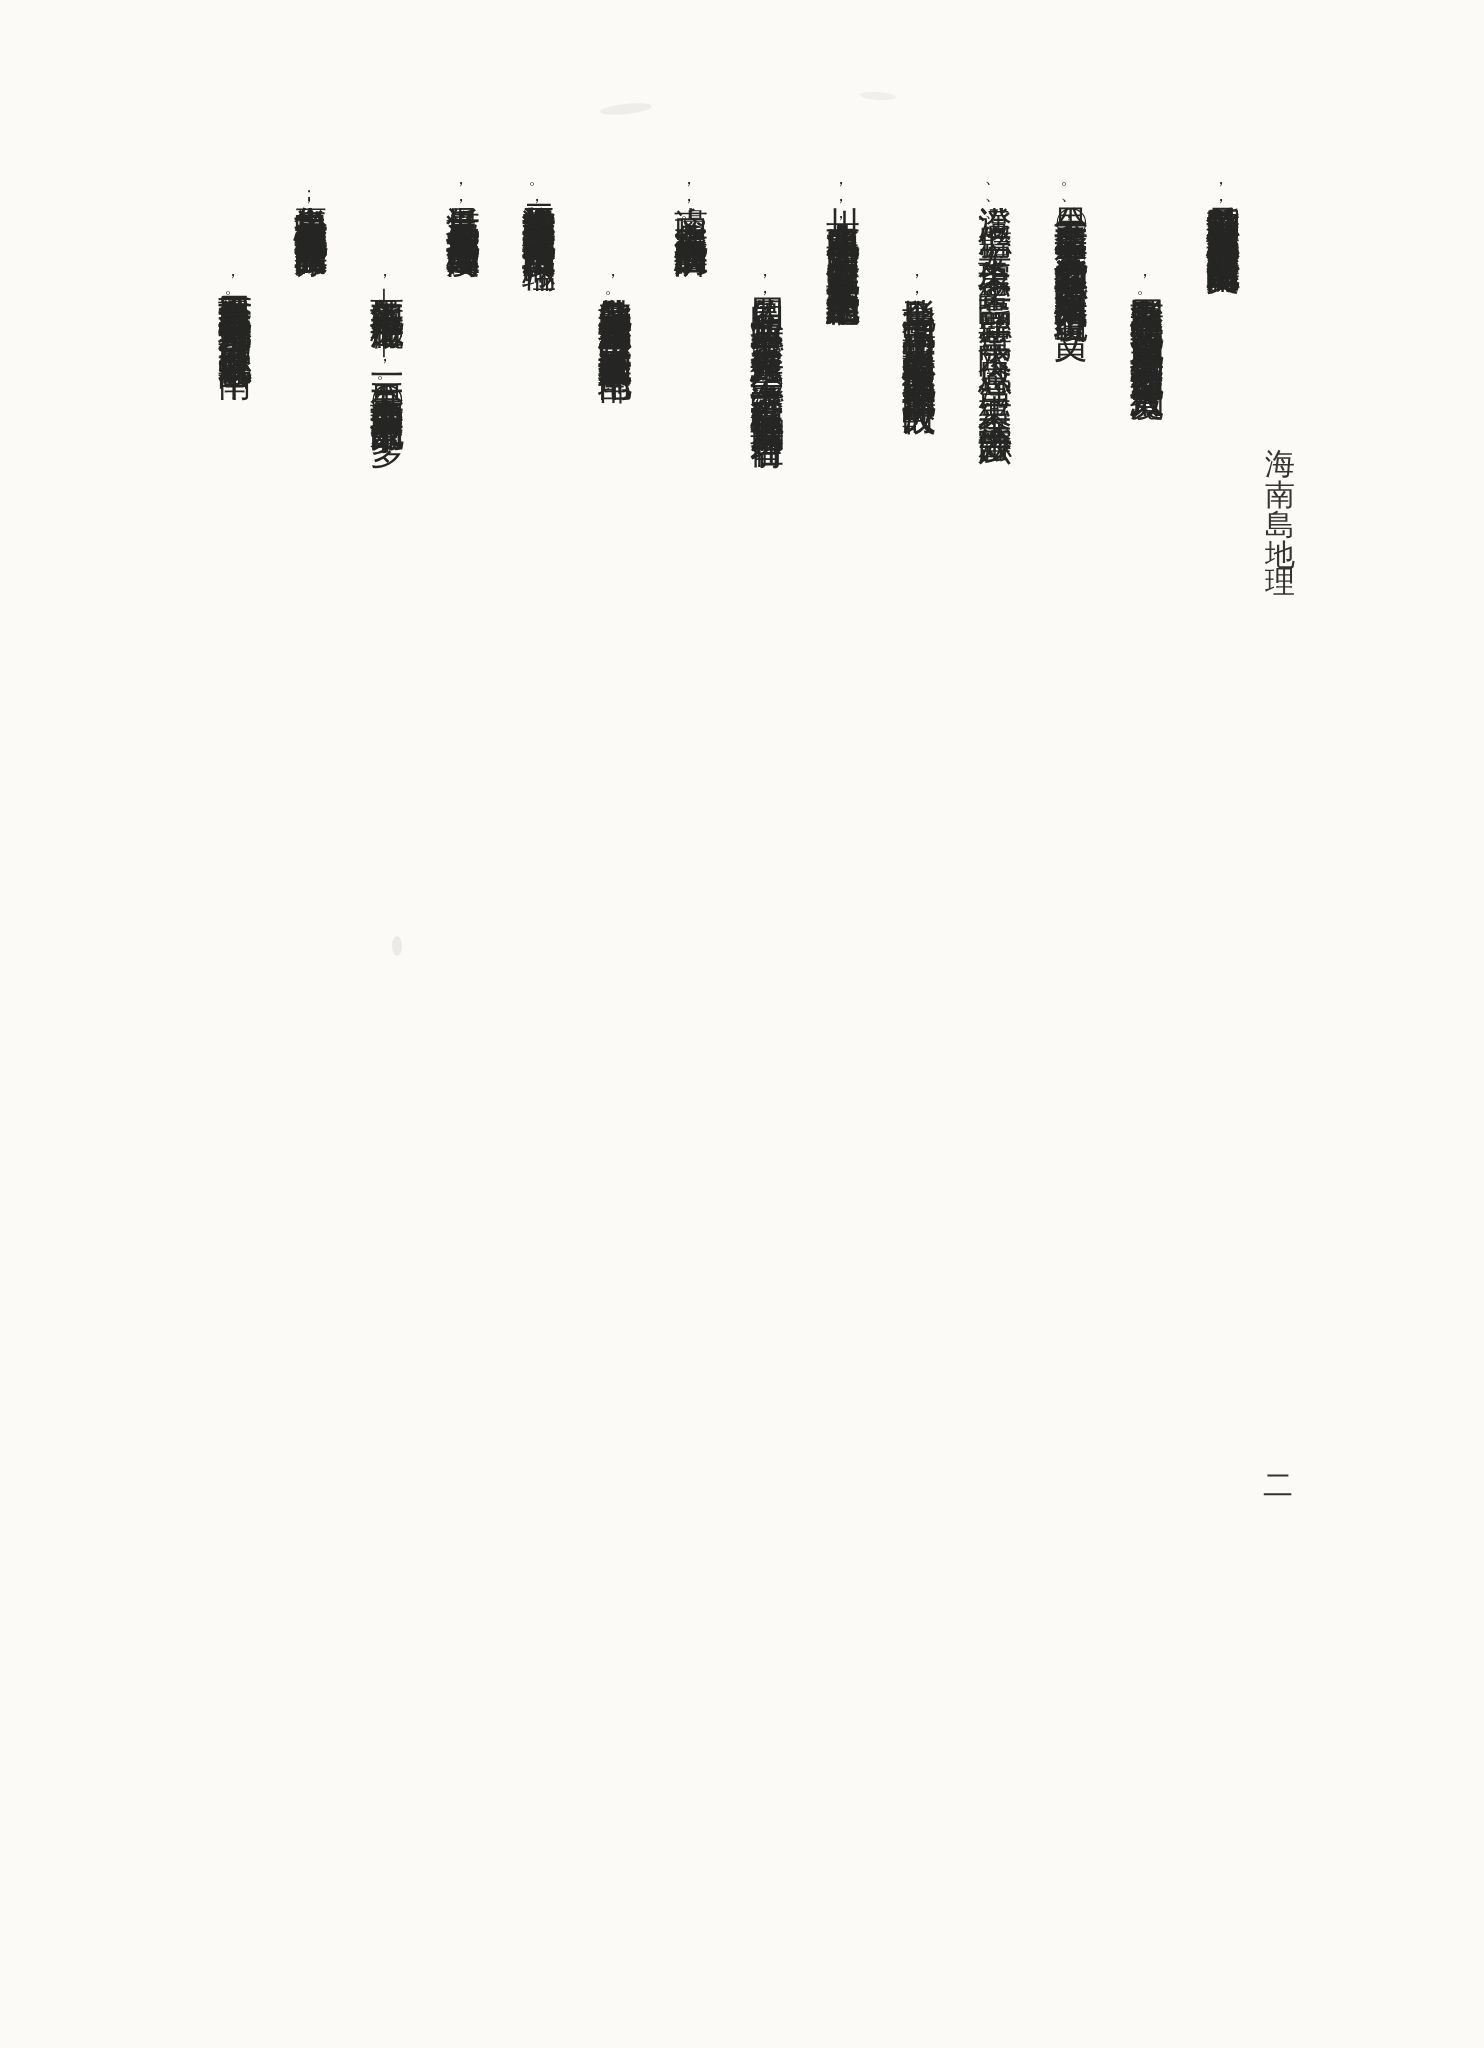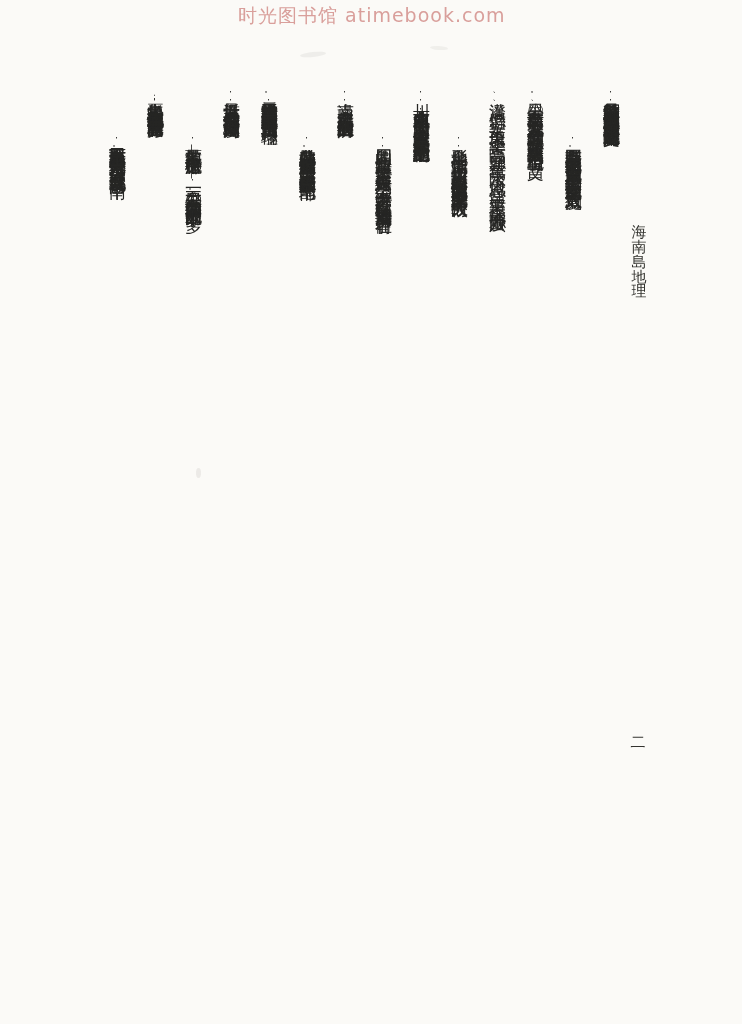--- a/index.html
+++ b/index.html
@@ -56,24 +56,20 @@
     position:absolute;top:726px;right:95px;
     writing-mode:vertical-rl;text-orientation:upright;
     font-size:15px;color:#33332f;
   }
 </style>
 </head>
 <body>
 
 <div class="scan-page">
 
-  <div class="watermark">
-    <span>时光图书馆</span>
-    <span>atimebook.com</span>
-  </div>
 
   <div class="speck s1"></div>
   <div class="speck s2"></div>
   <div class="speck s3"></div>
 
   <div class="margin-title">海南島地理</div>
 
   <div class="folio">二</div>
 
   <main class="text-block" id="text-block">

